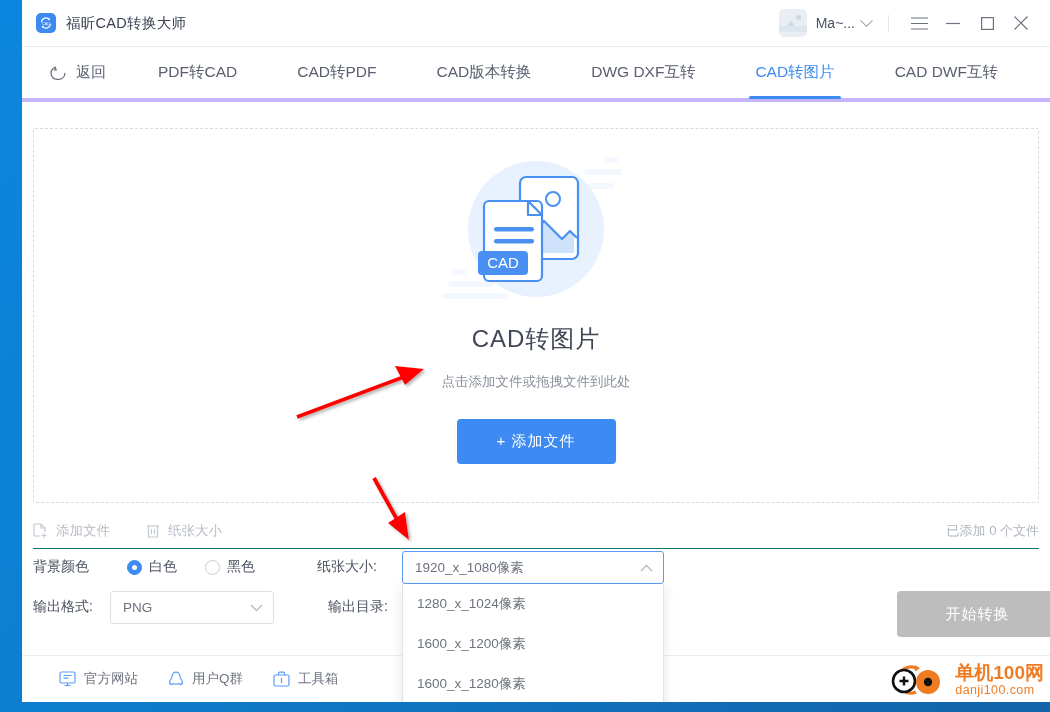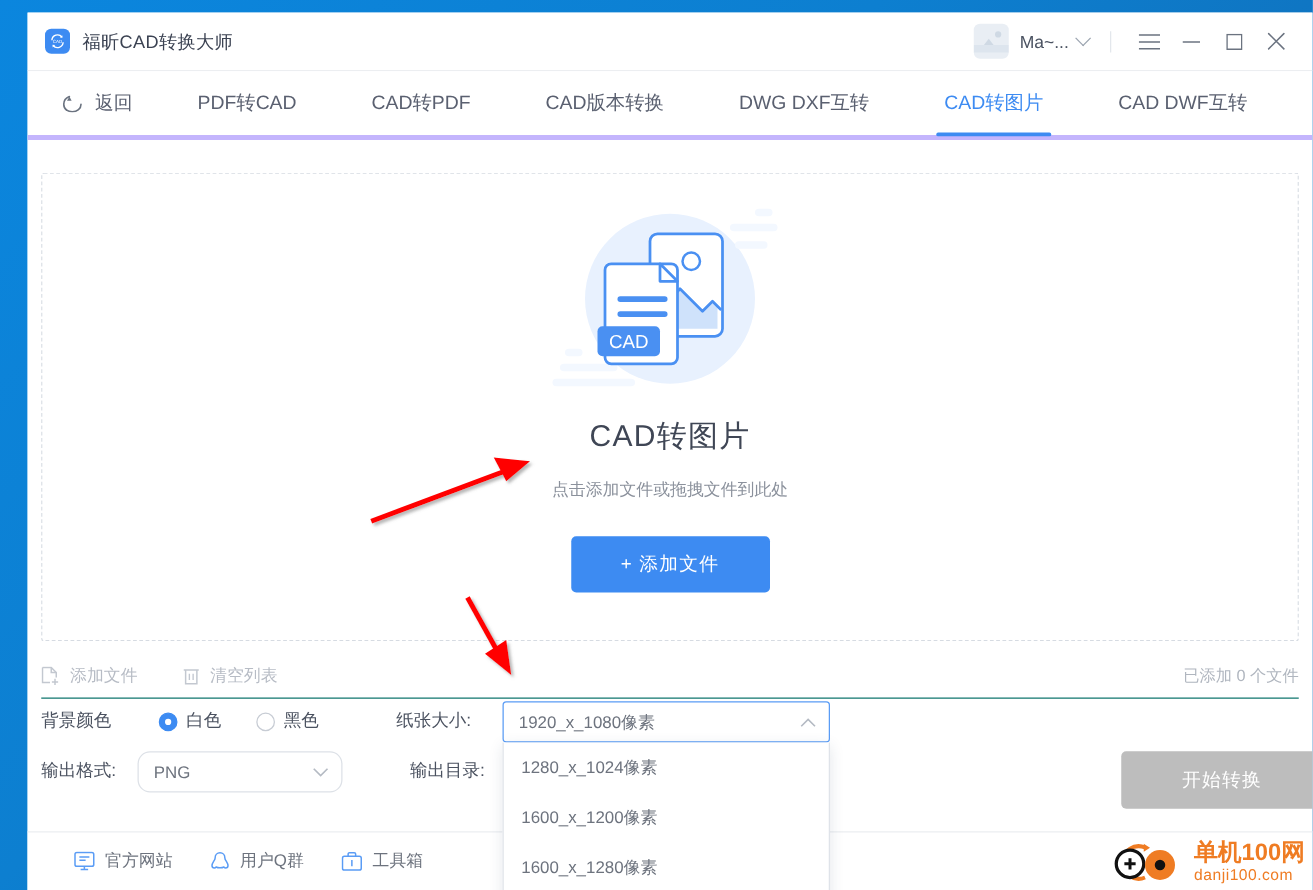--- a/index.html
+++ b/index.html
@@ -10,21 +10,21 @@
     overflow: hidden;
   }
   #app {
     position: absolute;
     left: 0; top: 0;
     width: 1050px; height: 712px;
     background: linear-gradient(135deg,#0b86de 0%, #0d7fd0 40%, #1363a8 100%);
   }
   .window {
     position: absolute;
-    left: 22px; top: 10px;
+    left: 22px; top: 0;
     width: 1028px; height: 702px;
     background: #ffffff;
     overflow: hidden;
   }
   
   .titlebar {
     position: relative;
     height: 47px;
     background: #fff;
     border-bottom: 1px solid #eceef1;
@@ -347,42 +347,42 @@
             <path d="M11 10v5M8.5 12.5h5" stroke="#c3c8d0" stroke-width="1.2"></path>
           </svg>
           <span>添加文件</span>
         </div>
         <div class="lb-item">
           <svg width="14" height="16" viewBox="0 0 14 16">
             <path d="M1 3h12" stroke="#c3c8d0" stroke-width="1.2"></path>
             <path d="M2.5 3v11h9V3" fill="none" stroke="#c3c8d0" stroke-width="1.2"></path>
             <path d="M5.5 6v5M8.5 6v5" stroke="#c3c8d0" stroke-width="1.1"></path>
           </svg>
-          <span>清空列表</span>
+          <span>纸张大小</span>
         </div>
         <div class="lb-count">已添加 0 个文件</div>
       </div>
 
       <div class="settings">
 
         <div class="slabel lbl-bg">背景颜色</div>
 
         <div class="radio-wrap" style="left:105px; top:8px;">
           <span class="radio on">
               <i></i>
             </span>
           <span>白色</span>
         </div>
         <div class="radio-wrap" style="left:183px; top:8px;">
           <span class="radio"></span>
           <span>黑色</span>
         </div>
 
         <div class="slabel" style="position:absolute;left:11px;top:48px;">输出格式:</div>
-        <div class="select" style="left:88px; top:41px; width:164px;border-radius:10px;">
+        <div class="select" style="left:88px; top:41px; width:164px;">
           <span>PNG</span>
           <span class="chev">
             <svg width="13" height="8" viewBox="0 0 13 8">
                 <path d="M1 1l5.5 5.5L12 1" fill="none" stroke="#b4bac3" stroke-width="1.3"></path>
               </svg>
           </span>
         </div>
 
         <div class="slabel" style="position:absolute;left:295px;top:8px;">纸张大小:</div>
         <div class="select focus" style="left:380px; top:1px; width:262px;">

